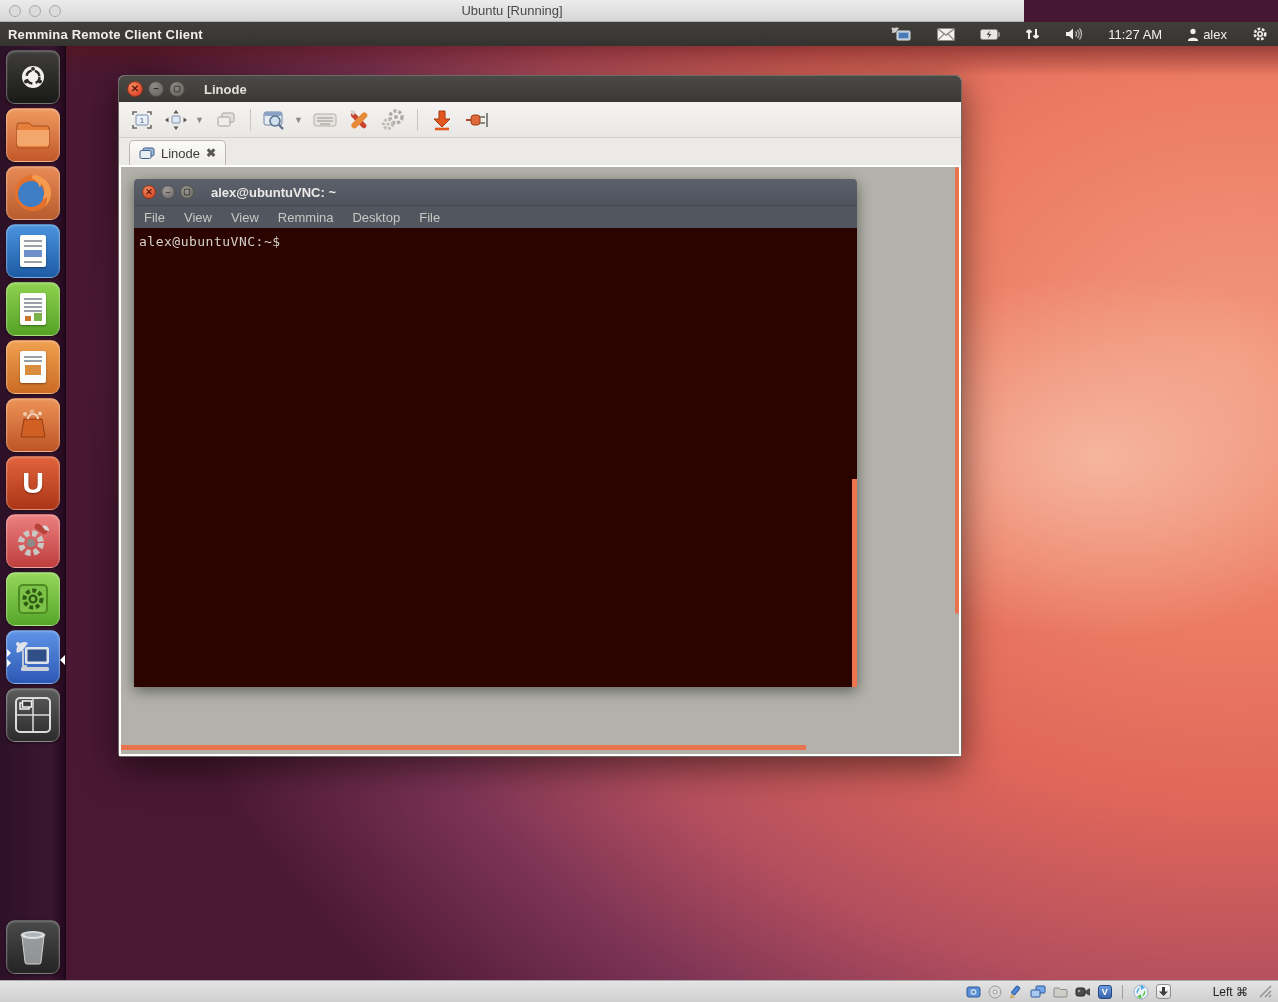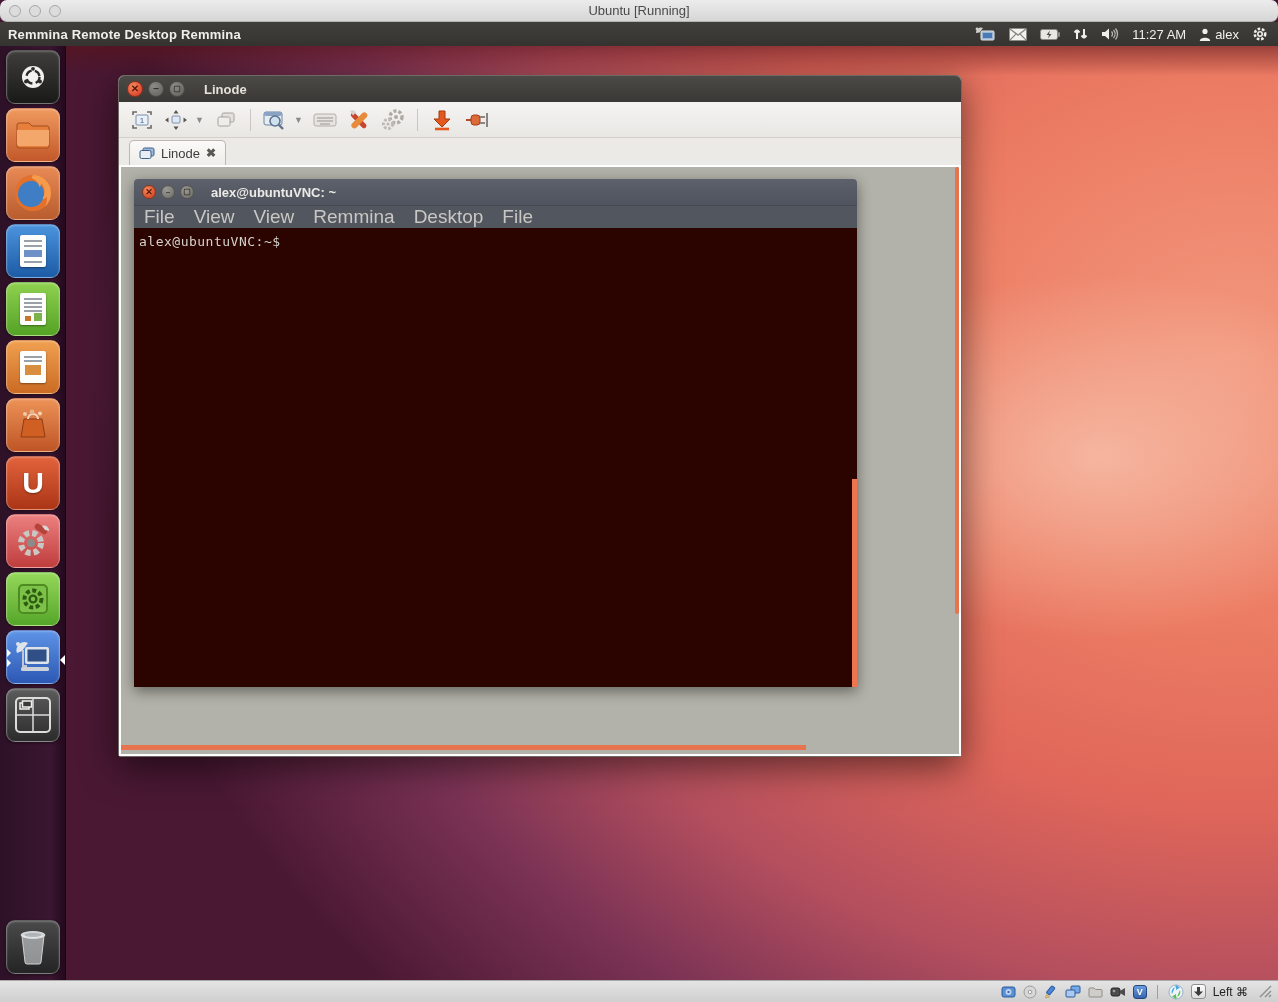--- a/index.html
+++ b/index.html
@@ -1,31 +1,31 @@
 <!DOCTYPE html>
 <html><head>
 <meta charset="utf-8">
 <style>
   * { margin:0; padding:0; box-sizing:border-box; }
   body { font-family:"Liberation Sans", sans-serif; background:#222; }
   .screen { position:relative; width:1278px; height:1002px; overflow:hidden; background:#451733; }
 
   
-  .vbox-titlebar { position:absolute; left:0; top:0; width:1278px; height:22px;
+  .vbox-titlebar { position:absolute; left:0; top:0; width:1024px; height:22px;
     background:linear-gradient(#ececec,#d6d6d6); border-bottom:1px solid #b4b4b4;
-    display:flex; align-items:center;border-radius:7px; }
+    display:flex; align-items:center; }
   .traffic-lights { display:flex; gap:8px; margin-left:9px; }
   .tl-btn { width:12px; height:12px; border-radius:50%; background:#dcdcdc; border:1px solid #a8a8a8; }
   .vbox-title { position:absolute; left:0; right:0; text-align:center; font-size:13px; color:#4a4a4a; }
 
   
   .menubar { position:absolute; left:0; top:22px; width:1278px; height:24px;
     background:linear-gradient(#413f3c,#353430); display:flex; align-items:center; color:#f1efec; }
   .app-title { font-size:13px; font-weight:bold; margin-left:8px; letter-spacing:.2px; }
-  .indicators { margin-left:auto; display:flex; align-items:center; gap:13px; margin-right:10px;justify-content:space-between; }
+  .indicators { margin-left:auto; display:flex; align-items:center; gap:25px; margin-right:10px;justify-content:space-between; }
   .ind-icon { display:flex; align-items:center; }
   .clock { font-size:13px; color:#f1efec; }
   .user-block { display:flex; align-items:center; gap:4px; font-size:13px; }
 
   
   .desktop { position:absolute; left:0; top:46px; width:1278px; height:934px;
     background:
       radial-gradient(ellipse 420px 260px at 86% 44%, rgba(248,196,175,.75) 0%, rgba(248,196,175,0) 70%),
       radial-gradient(ellipse 1150px 950px at 97% 33%, #f2987e 0%, #ec7c63 28%, #df665a 48%, #b44f5e 67%, #7c3355 82%, #4a1833 100%),
       linear-gradient(#5d1d26, #451733 12%, #451733);
@@ -82,49 +82,49 @@
   .term-titlebar { height:26px; background:linear-gradient(#5d626c,#50555f);
     background:linear-gradient(#5c616b,#4e535d); border-radius:4px 4px 0 0;
     display:flex; align-items:center; padding-left:8px; }
   .term-btn { width:14px; height:14px; border-radius:50%; margin-right:5px; display:flex;
     align-items:center; justify-content:center; font-size:9px; font-weight:bold; line-height:1; }
   .term-close { background:radial-gradient(circle at 35% 30%, #f18a5f, #d9512f 70%); border:1px solid #8e3419; color:#5a1708; }
   .term-gray { background:radial-gradient(circle at 35% 30%, #9b9993, #7b7973 70%); border:1px solid #565450; color:#33322f; font-size:8px; }
   .term-title { color:#eceae6; font-size:13px; font-weight:bold; margin-left:12px; }
   .term-menubar { height:23px; background:#51565f; display:flex; align-items:center; gap:19px;
     padding-left:10px; border-top:1px solid #454a53; }
-  .term-menu-item { font-size:19px; color:#c9c7c3; }
+  .term-menu-item { font-size:13px; color:#c9c7c3; }
   .term-body { position:relative; height:459px; background:#2b0400; padding:4px 0 0 5px; }
   .prompt { font-family:"DejaVu Sans Mono", monospace; font-size:13px; color:#d6d2cc; letter-spacing:.5px; }
   .term-scroll { position:absolute; right:0; top:251px; width:5px; height:208px; background:#ed764f; }
 
   
   .statusbar { position:absolute; left:0; top:980px; width:1278px; height:22px;
     background:linear-gradient(#e4e4e4,#cfcfcf); border-top:1px solid #a9a9a9;
     display:flex; align-items:center; justify-content:flex-end; gap:7px; padding-right:6px; }
   .sb-sep { width:1px; height:14px; background:#9f9f9f; margin:0 3px; }
-  .hostkey { font-size:12px; color:#222; margin-right:4px; }
+  .hostkey { font-size:12px; color:#222; margin-right:4px;margin-left:35px; }
   .sb-icon { display:flex; align-items:center; }
 </style>
 </head>
 <body>
 
 <div class="screen">
 
   <div class="vbox-titlebar">
     <div class="traffic-lights">
       <span class="tl-btn"></span>
       <span class="tl-btn"></span>
       <span class="tl-btn"></span>
     </div>
     <div class="vbox-title">Ubuntu [Running]</div>
   </div>
 
   <div class="menubar">
-    <span class="app-title">Remmina Remote Desktop Remmina</span>
+    <span class="app-title">Remmina Remote Client Client</span>
     <div class="indicators">
       <span class="ind-icon">
         <svg width="22" height="16" viewBox="0 0 22 16">
             <path d="M2 7 A5 5 0 0 1 9 2 L5.5 6.5 Z" fill="#cfcdc9"></path>
             <circle cx="3" cy="3" r="1.4" fill="#cfcdc9"></circle>
             <rect x="7" y="5" width="13" height="9" rx="1" fill="#9bb7d4" stroke="#e8e6e2" stroke-width="1"></rect>
             <rect x="9" y="7" width="9" height="5" fill="#4a7ab5"></rect>
           </svg>
       </span>
       <span class="ind-icon">

